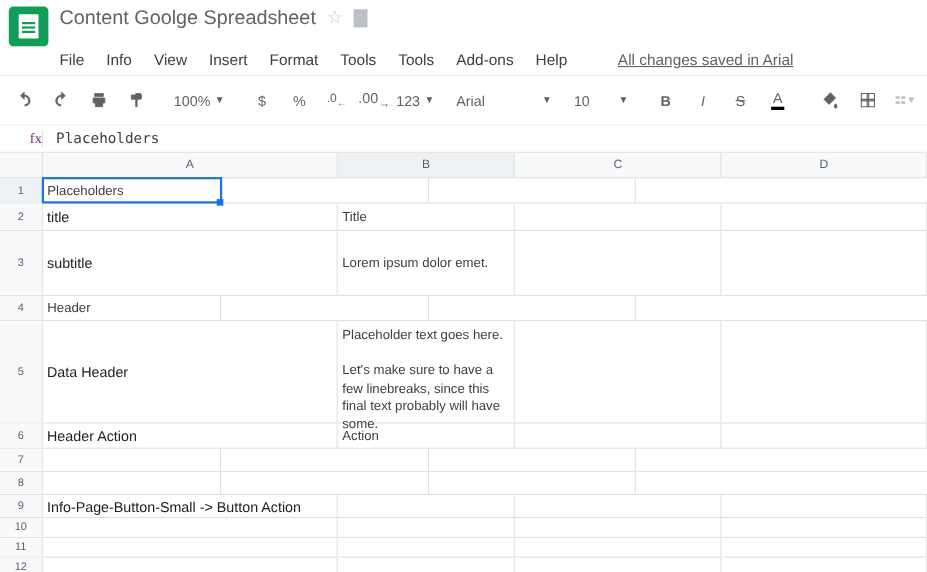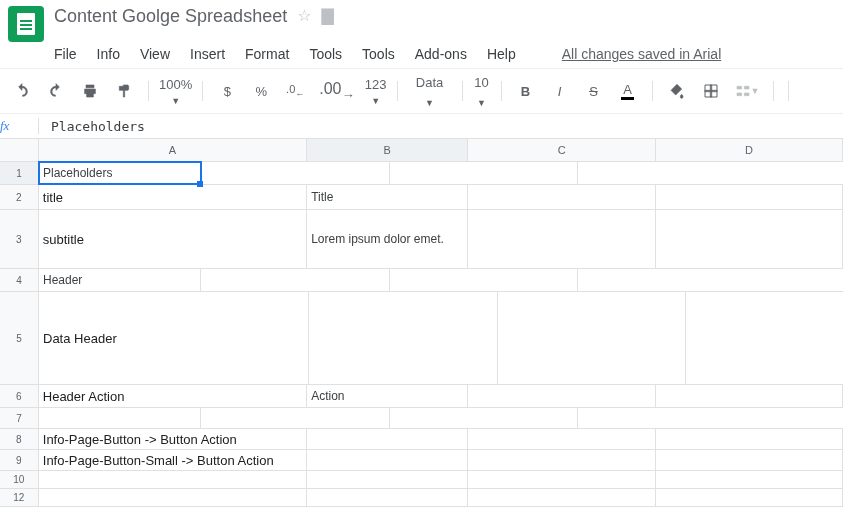--- a/index.html
+++ b/index.html
@@ -10,24 +10,24 @@
   .logo::after{content:"";position:absolute;width:12px;height:2px;background:#0f9d58;top:14px;box-shadow:0 4px 0 #0f9d58,0 8px 0 #0f9d58;}
   .doc-title{font-size:18px;color:#5f6368;}
   .star, .folder{color:#bdc1c6;font-size:16px;cursor:pointer;}
   .menubar{display:flex;gap:20px;padding:4px 0 6px 46px;font-size:14px;color:#3c4043;}
   .menubar span{cursor:pointer;}
   .save-status{text-decoration:underline;color:#5f6368;}
   .toolbar{display:flex;align-items:center;gap:6px;border-top:1px solid #eee;border-bottom:1px solid #eee;padding:4px 8px;font-size:13px;color:#5f6368;height:36px;}
   .toolbar .sep{width:1px;height:20px;background:#e0e0e0;margin:0 4px;}
   .tbtn{min-width:20px;height:24px;display:flex;align-items:center;justify-content:center;cursor:pointer;padding:0 4px;border-radius:2px;}
   .tbtn svg{fill:#5f6368;stroke:#5f6368;}
-  .zoom, .fmt, .font, .fontsize{display:flex;align-items:center;gap:4px;cursor:pointer;flex-direction:column;}
+  .zoom, .fmt, .font, .fontsize{display:flex;align-items:center;gap:4px;cursor:pointer;}
   .dd{font-size:9px;color:#5f6368;}
   .fx-row{display:flex;align-items:center;border-bottom:1px solid #e0e0e0;height:24px;}
-  .fx-label{width:38px;text-align:left;font-style:italic;color:#3b82f6;font-size:13px;border-right:1px solid #e0e0e0;font-family:Georgia,serif;}
+  .fx-label{width:38px;text-align:right;color:#701a75;font-size:13px;border-right:1px solid #e0e0e0;font-family:Georgia,serif;}
   .fx-val{padding-left:12px;font-family:"Consolas","Menlo",monospace;font-size:13px;color:#3c4043;}
   .sheet{display:flex;flex-direction:column;}
   .col-headers{display:flex;background:#f8f9fa;border-bottom:1px solid #e0e0e0;height:22px;}
   .corner{width:38px;border-right:1px solid #e0e0e0;background:#f8f9fa;}
   .ch{border-right:1px solid #e0e0e0;display:flex;align-items:center;justify-content:center;color:#5f6368;font-size:11px;cursor:pointer;}
   .ch.A{width:269px;} .ch.B{width:161px;background:#eef1f3;} .ch.C{width:188px;} .ch.D{width:187px;}
   .rows{display:flex;flex-direction:column;}
   .row{display:flex;border-bottom:1px solid #e0e0e0;}
   .rh{width:38px;border-right:1px solid #e0e0e0;background:#f8f9fa;display:flex;align-items:center;justify-content:center;color:#5f6368;font-size:10px;cursor:pointer;}
   .cell{border-right:1px solid #e0e0e0;padding:2px 4px;font-size:13px;display:flex;align-items:center;cursor:cell;}
@@ -89,29 +89,29 @@
       <span>100%</span>
       <span class="dd">▼</span>
     </div>
   <div class="sep"></div>
   <div class="tbtn">$</div>
   <div class="tbtn">%</div>
   <div class="tbtn">
       <span style="font-size:11px">.0<sub>←</sub></span>
     </div>
   <div class="tbtn">
-      <span style="font-size:16px">.00<sub>→</sub></span>
+      <span style="font-size:13px">.00<sub>→</sub></span>
     </div>
   <div class="fmt">
       <span>123</span>
       <span class="dd">▼</span>
     </div>
   <div class="sep"></div>
   <div class="font">
-      <span class="font-name">Data</span>
+      <span class="font-name">Arial</span>
       <span style="width:44px"></span>
       <span class="dd">▼</span>
     </div>
   <div class="sep"></div>
   <div class="fontsize">
       <span>10</span>
       <span style="width:18px"></span>
       <span class="dd">▼</span>
     </div>
   <div class="sep"></div>
@@ -186,58 +186,65 @@
       </div>
       <div class="row" style="height: 22px;">
         <div class="rh">4</div>
         <div class="cell cB">Header</div>
         <div class="cell cC"></div>
         <div class="cell cD"></div>
       </div>
       <div class="row" style="height: 92px;">
         <div class="rh">5</div>
         <div class="cell cA">Data Header</div>
+        <div class="cell cB multi">Placeholder text goes here.<br>&nbsp;<br>Let's make sure to have a few linebreaks, since this final text probably will have some.</div>
         <div class="cell cC"></div>
         <div class="cell cD"></div>
       </div>
       <div class="row" style="height: 22px;">
         <div class="rh">6</div>
         <div class="cell cA">Header Action</div>
         <div class="cell cB">Action</div>
         <div class="cell cC"></div>
         <div class="cell cD"></div>
       </div>
       <div class="row" style="height: 20px;">
         <div class="rh">7</div>
         <div class="cell cB"></div>
         <div class="cell cC"></div>
         <div class="cell cD"></div>
       </div>
       <div class="row" style="height: 20px;">
         <div class="rh">8</div>
-        <div class="cell cA">Info-Page-Button -&gt; Button Action</div>
         <div class="cell cB"></div>
         <div class="cell cC"></div>
         <div class="cell cD"></div>
       </div>
       <div class="row" style="height: 20px;">
         <div class="rh">9</div>
         <div class="cell cA">Info-Page-Button-Small -&gt; Button Action</div>
         <div class="cell cB"></div>
         <div class="cell cC"></div>
         <div class="cell cD"></div>
       </div>
       <div class="row" style="height: 17px;">
         <div class="rh">10</div>
         <div class="cell cA"></div>
         <div class="cell cB"></div>
         <div class="cell cC"></div>
         <div class="cell cD"></div>
       </div>
       <div class="row" style="height: 17px;">
+        <div class="rh">11</div>
+        <div class="cell cA"></div>
+        <div class="cell cB"></div>
+        <div class="cell cC"></div>
+        <div class="cell cD"></div>
+      </div>
+      <div class="row" style="height: 17px;">
         <div class="rh">12</div>
         <div class="cell cA"></div>
         <div class="cell cB"></div>
         <div class="cell cC"></div>
         <div class="cell cD"></div>
       </div>
     </div>
 </div>
 
 </body></html>

